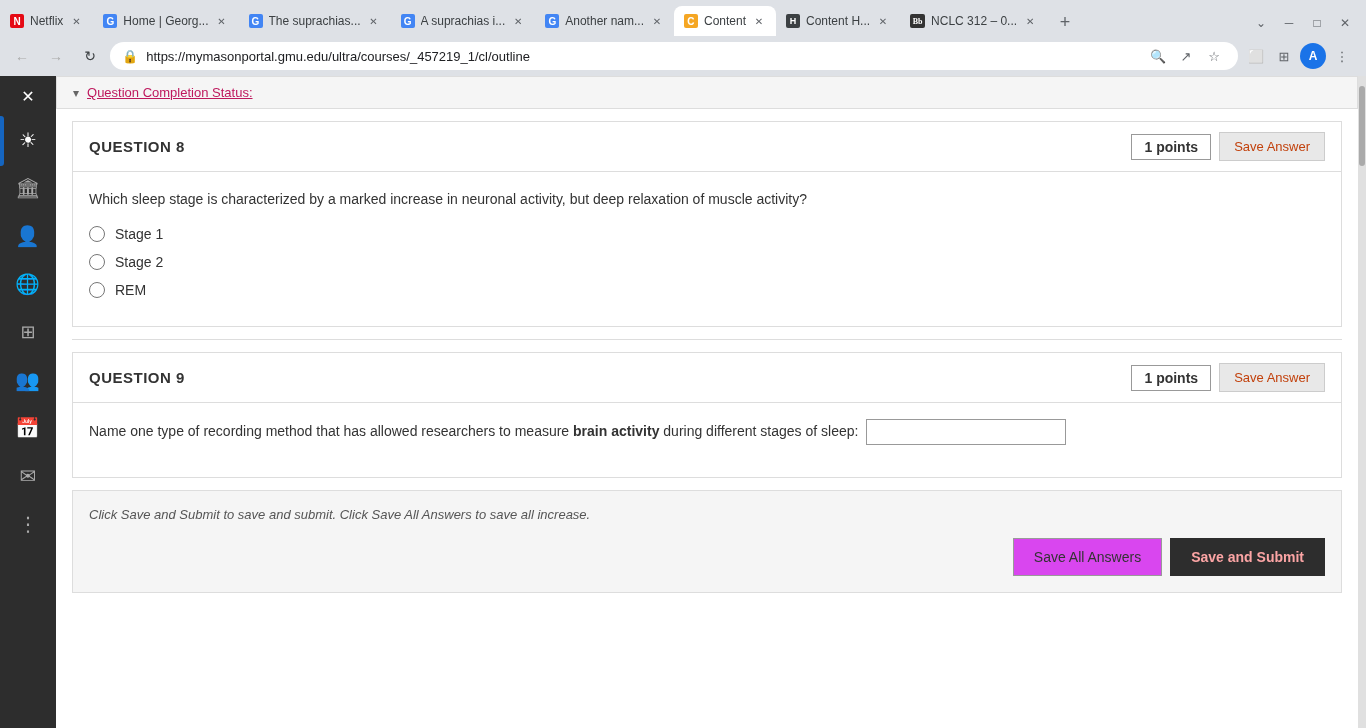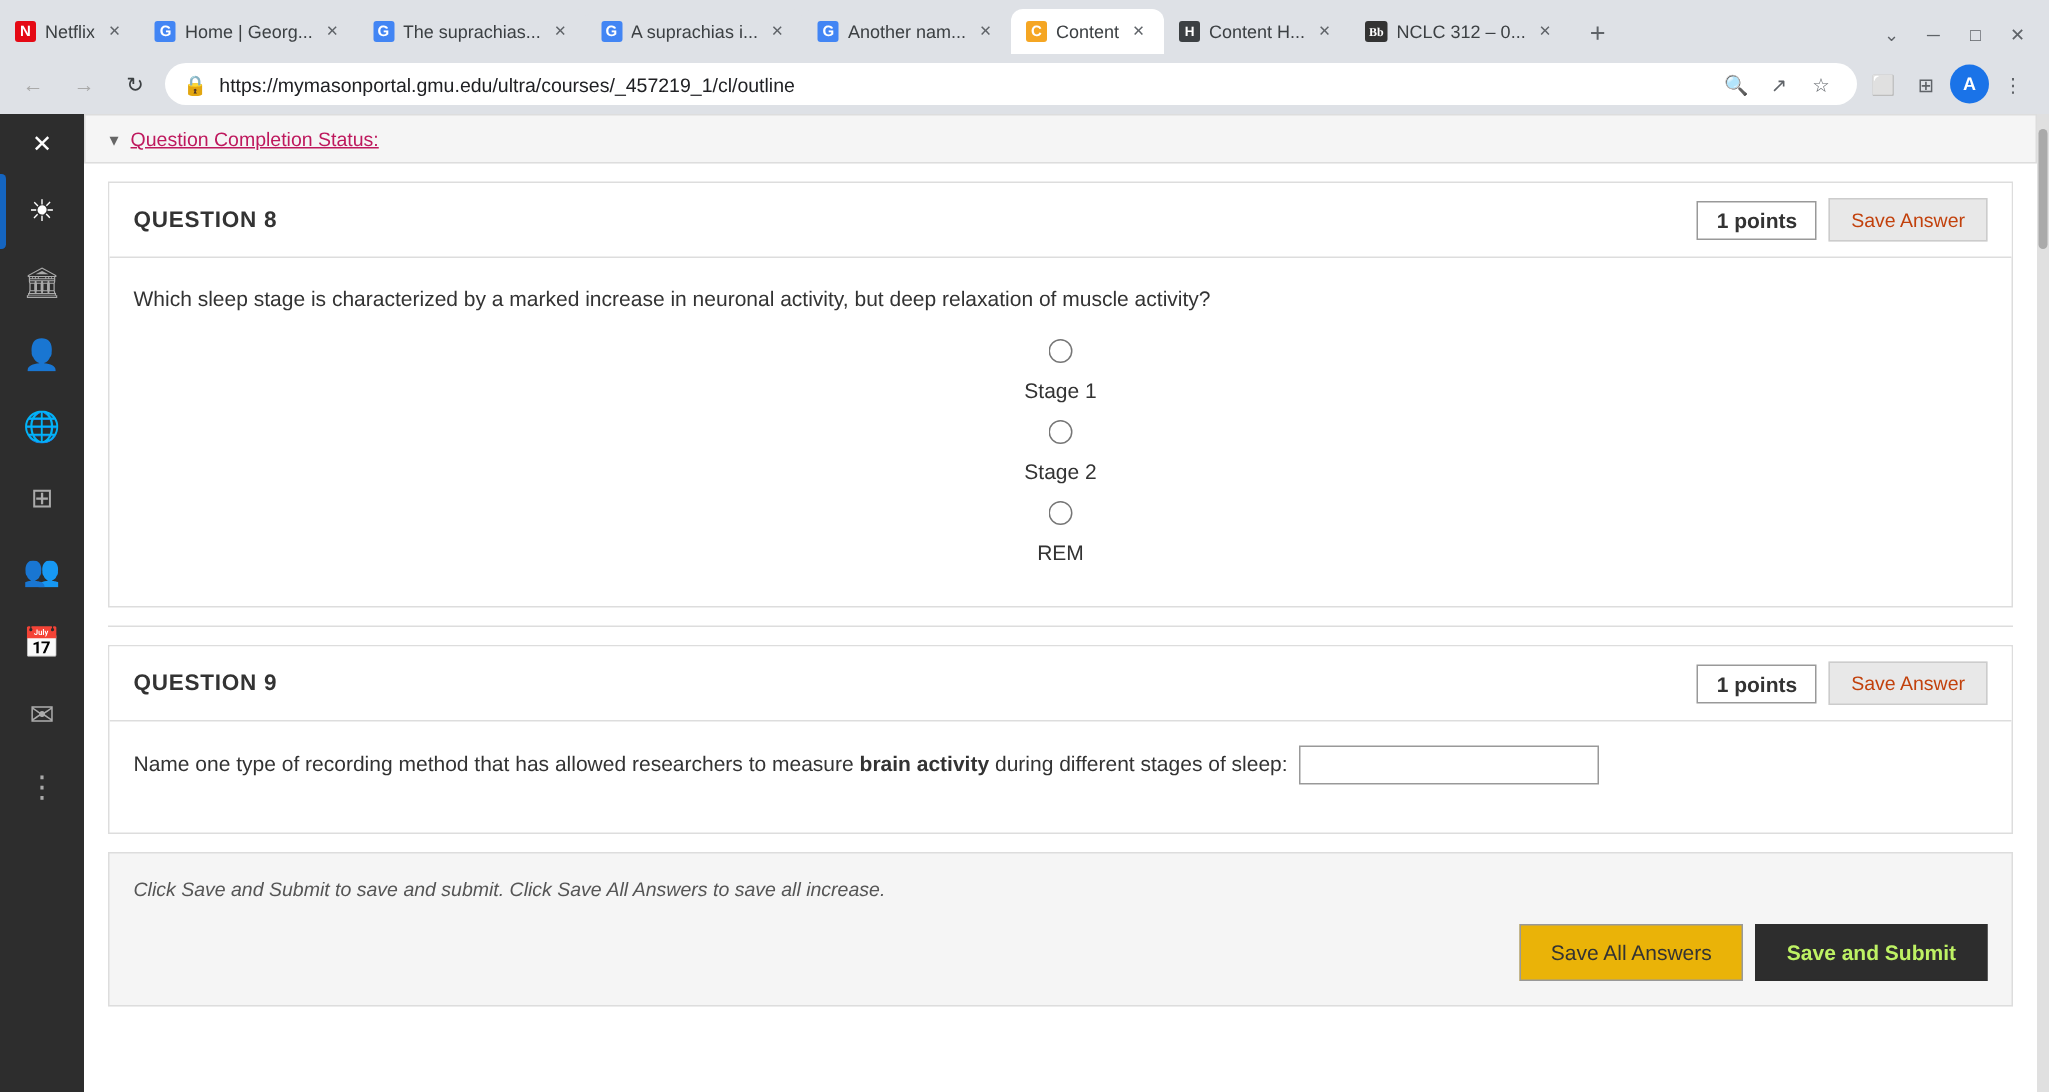--- a/index.html
+++ b/index.html
@@ -52,35 +52,35 @@
     .question-block { border: 1px solid #ddd; margin: 12px 16px; background: #fff; }
     .question-header { display: flex; align-items: center; padding: 10px 16px; border-bottom: 1px solid #ddd; background: #fff; }
     .question-title { font-size: 15px; font-weight: bold; color: #333; flex: 1; letter-spacing: 0.5px; }
     .question-points { font-size: 14px; font-weight: bold; color: #333; border: 1px solid #999; padding: 4px 12px; margin-right: 8px; }
     .save-answer-btn { padding: 6px 14px; background: #e8e8e8; border: 1px solid #ccc; color: #c2410c; font-size: 13px; cursor: pointer; }
 
     .question-body { padding: 16px; }
     .question-text { font-size: 14px; color: #333; line-height: 1.6; margin-bottom: 16px; }
     .question-text strong { font-weight: bold; }
 
-    .radio-option { display: flex; align-items: center; gap: 10px; margin-bottom: 12px; cursor: pointer; flex-direction: column; }
+    .radio-option { display: flex; align-items: center; gap: 10px; margin-bottom: 12px; cursor: pointer; }
     .radio-circle { width: 16px; height: 16px; border-radius: 50%; border: 2px solid #666; background: #fff; flex-shrink: 0; cursor: pointer; }
     .radio-label { font-size: 14px; color: #333; }
 
     .question-divider { border: none; border-top: 1px solid #ddd; margin: 8px 16px; }
 
     
     .text-input-inline { border: 1px solid #999; padding: 4px 8px; font-size: 14px; width: 200px; height: 28px; vertical-align: middle; }
 
     
     .quiz-footer { background: #f5f5f5; border: 1px solid #ddd; margin: 12px 16px; padding: 16px; }
     .footer-instruction { font-style: italic; color: #555; font-size: 13px; margin-bottom: 16px; }
     .footer-buttons { display: flex; justify-content: flex-end; gap: 8px; }
-    .save-all-btn { padding: 10px 20px; background: #eab308; border: 1px solid #999; color: #333; font-size: 14px; cursor: pointer; }
-    .submit-btn { padding: 10px 20px; background: #2d2d2d; border: 1px solid #2d2d2d; color: #bef264; font-size: 14px; cursor: pointer; font-weight: bold; }
+    .save-all-btn { padding: 10px 20px; background: #d946ef; border: 1px solid #999; color: #333; font-size: 14px; cursor: pointer; }
+    .submit-btn { padding: 10px 20px; background: #2d2d2d; border: 1px solid #2d2d2d; color: #fca5a5; font-size: 14px; cursor: pointer; font-weight: bold; }
 
     
     .fav-netflix { background: #e50914; }
     .fav-google { background: #4285f4; }
     .fav-content { background: #f5a623; }
   </style>
 </head>
 <body>
 
 <div class="browser-chrome">

